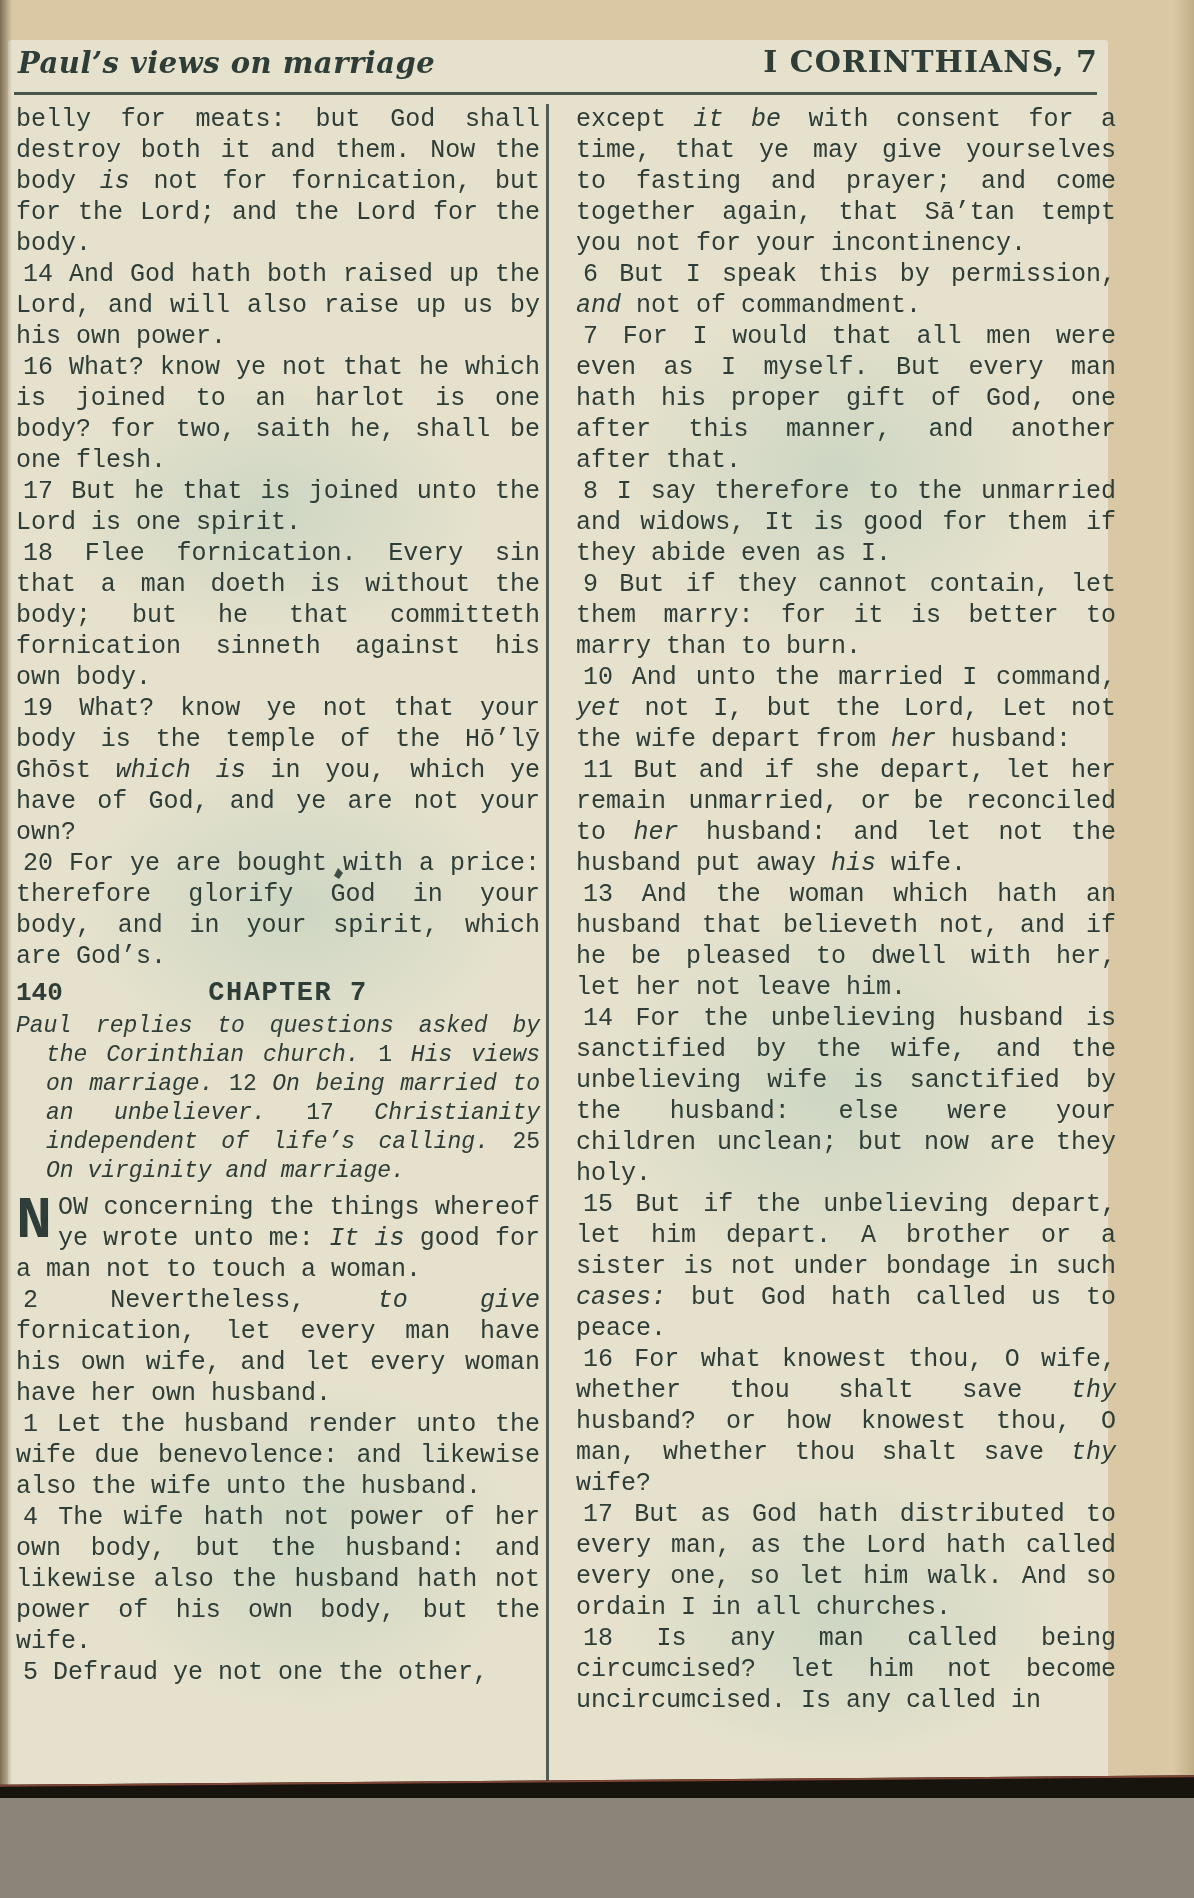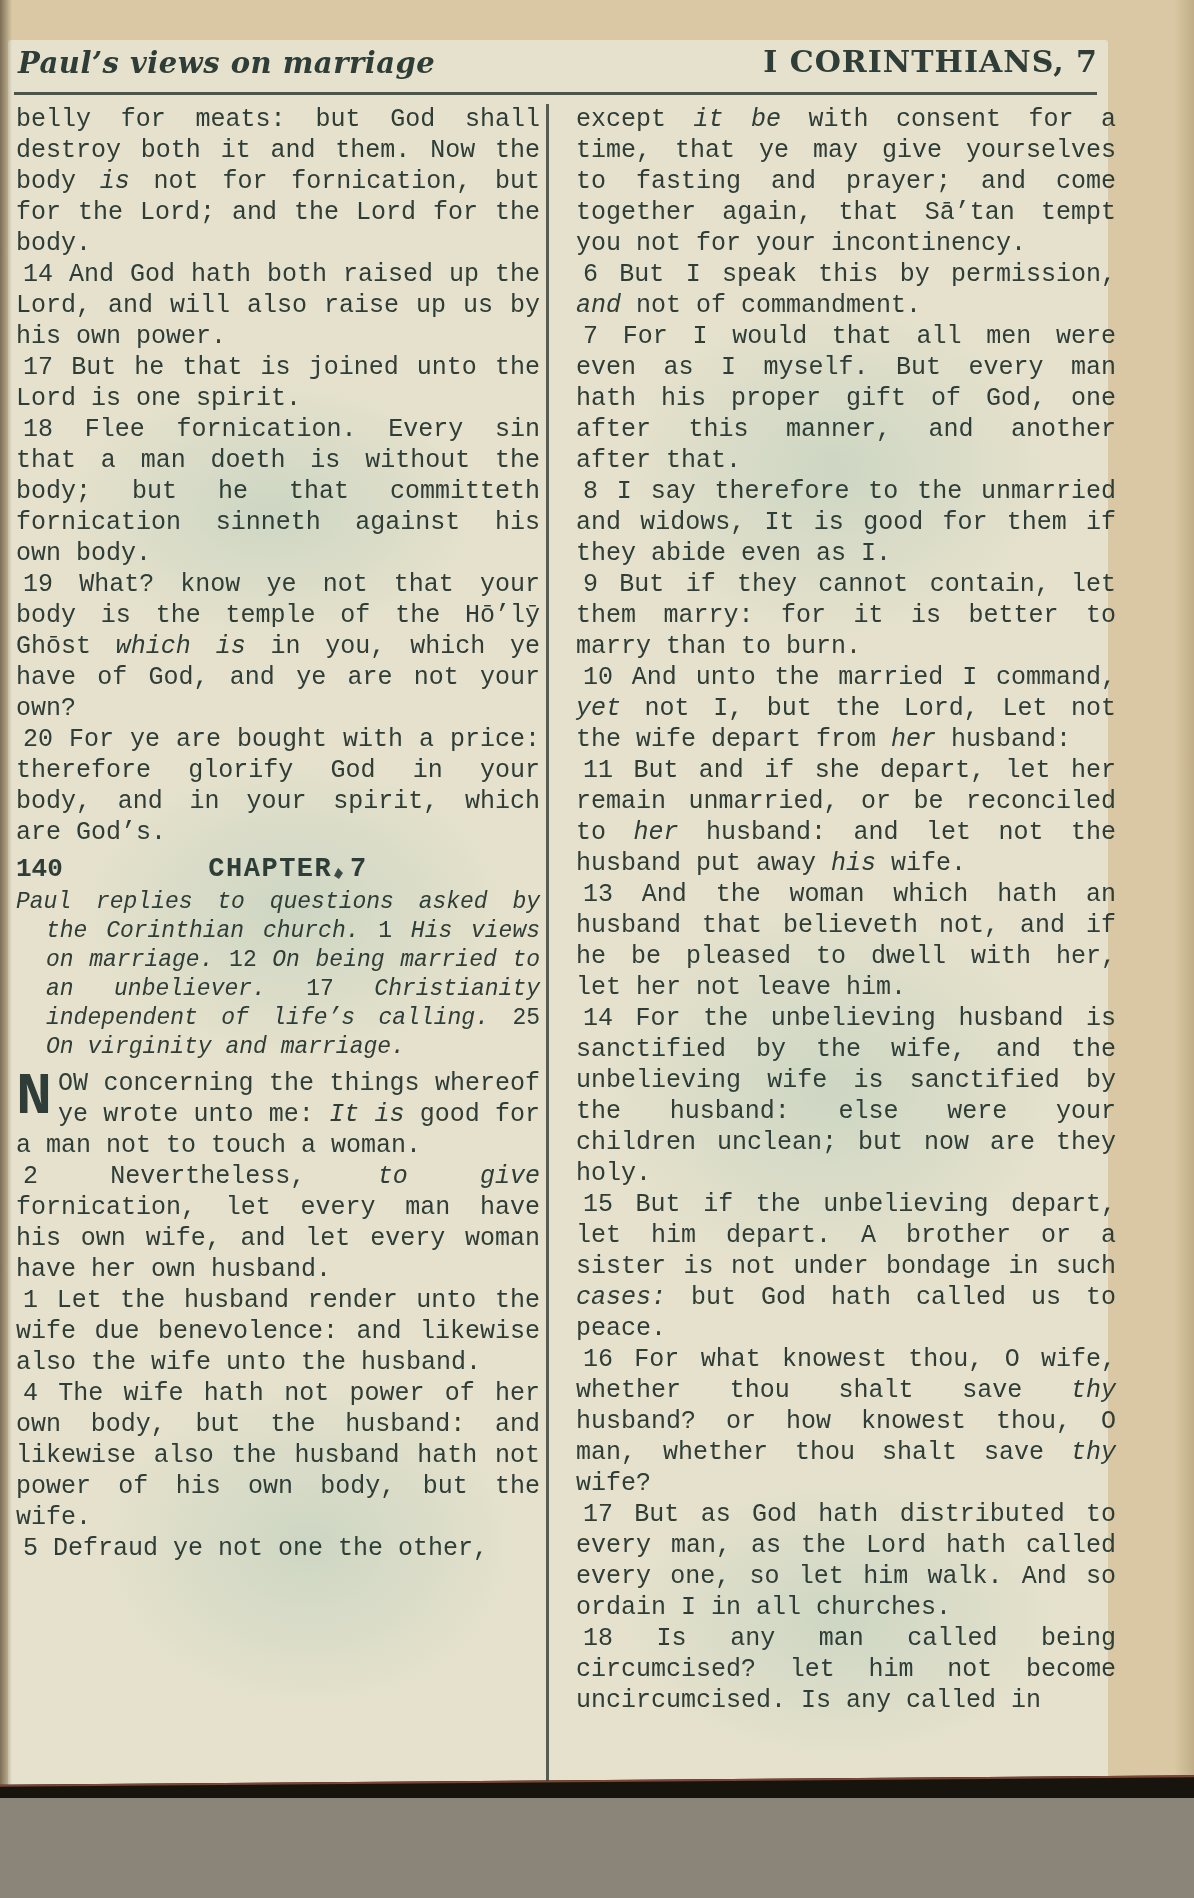--- a/index.html
+++ b/index.html
@@ -120,20 +120,21 @@
   <div class="bleed b6"></div>
 
   <div class="running-head-left">Paul’s views on marriage</div>
   <div class="running-head-right">I CORINTHIANS, 7</div>
   <div class="head-rule"></div>
   <div class="col-divider"></div>
 
   <div class="col col-left" id="col-left">
       <p class="cont">belly for meats: but God shall destroy both it and them.  Now the body <em>is</em> not for fornication, but for the Lord; and the Lord for the body.</p>
       <p class="verse">14 And God hath both raised up the Lord, and will also raise up us by his own power.</p>
+      <p class="verse">16 What? know ye not that he which is joined to an harlot is one body? for two, saith he, shall be one flesh.</p>
       <p class="verse">17 But he that is joined unto the Lord is one spirit.</p>
       <p class="verse">18 Flee fornication.  Every sin that a man doeth is without the body; but he that committeth fornication sinneth against his own body.</p>
       <p class="verse">19 What? know ye not that your body is the temple of the Hō’lȳ Ghōst <em>which is</em> in you, which ye have of God, and ye are not your own?</p>
       <p class="verse">20 For ye are bought with a price: therefore glorify God in your body, and in your spirit, which are God’s.</p>
       <div class="chapter-row">
         <span class="chapter-num">140</span>
         <span class="chapter-title">CHAPTER 7</span>
         <span class="chapter-spacer"></span>
       </div>
       <p class="summary">Paul replies to questions asked by the Corinthian church. <em>1</em> His views on marriage. <em>12</em> On being married to an unbeliever. <em>17</em> Christianity independent of life’s calling. <em>25</em> On virginity and marriage.</p>

